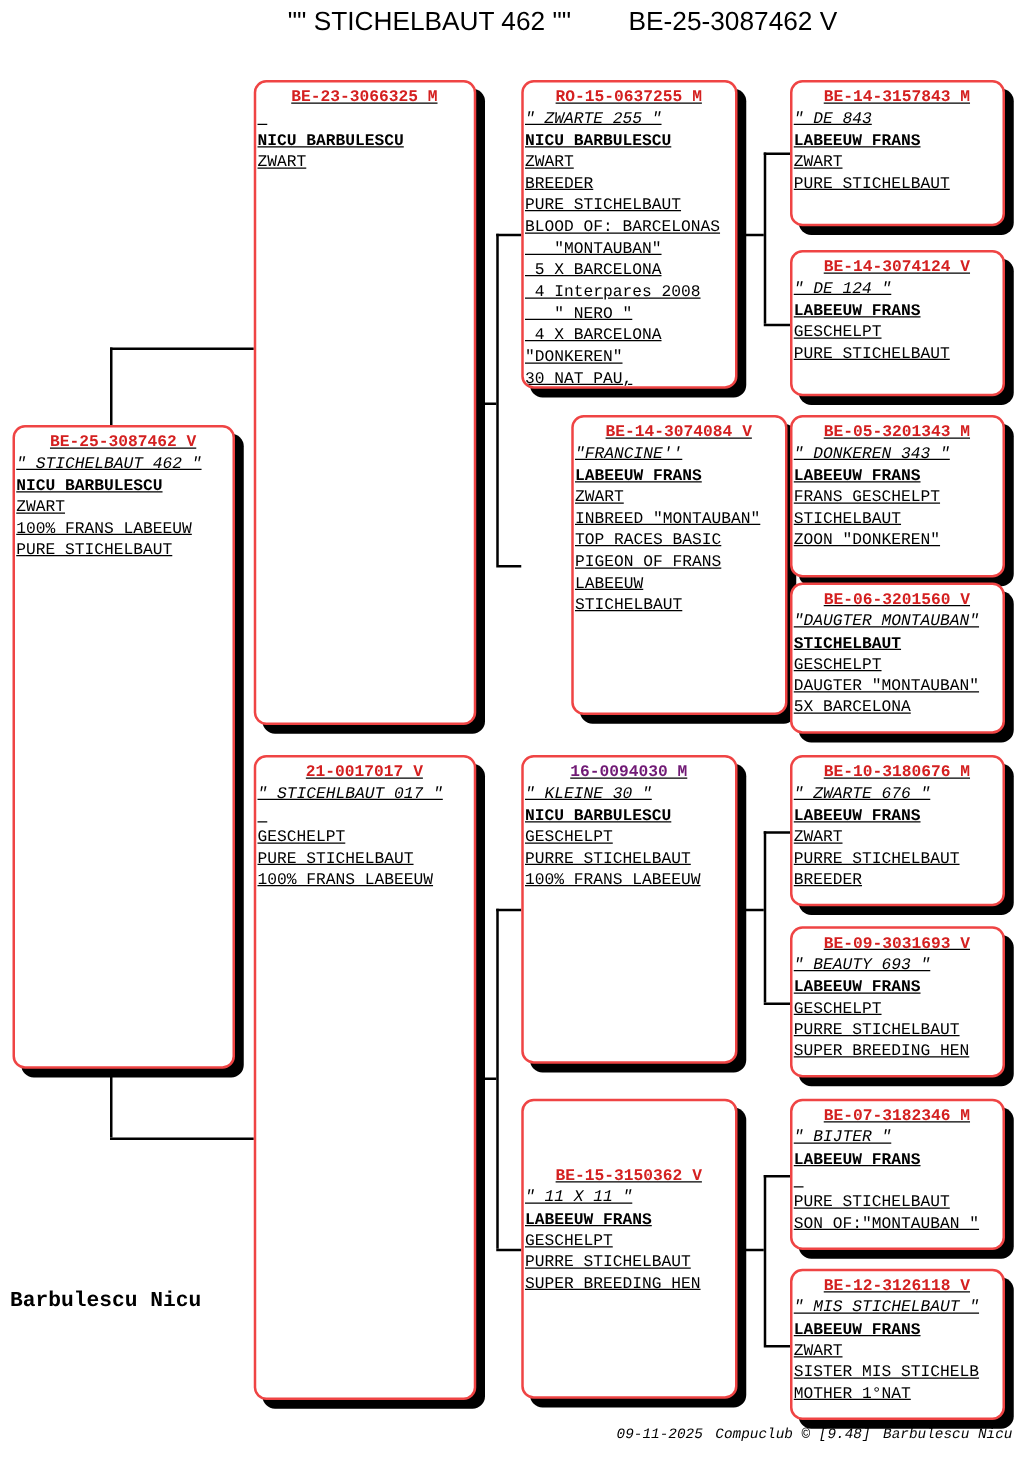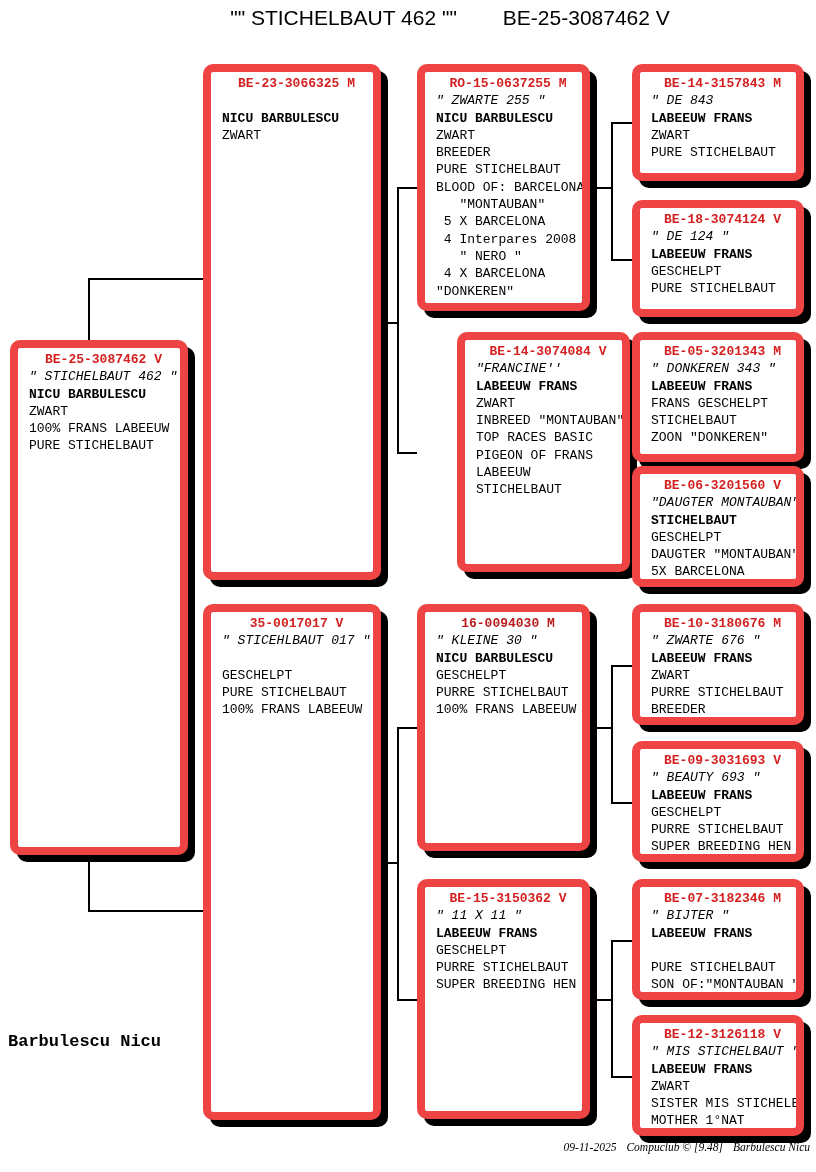--- a/index.html
+++ b/index.html
@@ -2,23 +2,23 @@
 <html><head>
 <meta charset="utf-8">
 <style>
   html,body{margin:0;padding:0;background:#fff;}
   #page{position:relative;width:816px;height:1172px;background:#ffffff;overflow:hidden;
         font-family:"Liberation Mono",monospace;color:#000;}
   .page-title{position:absolute;top:6px;left:0;width:816px;text-align:center;
         padding-left:84px;box-sizing:border-box;
         font-family:"Liberation Sans",sans-serif;font-size:21px;white-space:pre;}
   .page-title .gap{display:inline-block;width:46px;}
-  .box{position:absolute;background:#fff;border:8px solid #ef4444;border-radius:10px;
-       box-shadow:7px 7px 0 #000;box-sizing:border-box;padding:3px 2px 2px 11px;
-       overflow:hidden;}
+  .box{position:absolute;background:#fff;border:2px solid #ef4444;border-radius:10px;
+       box-shadow:7px 7px 0 #000;box-sizing:border-box;padding:3px 2px 2px 1px;
+       overflow:hidden;text-decoration:underline;}
   .ring{text-align:center;font-weight:bold;font-size:13px;line-height:17.3px;white-space:pre;}
   .ln{font-size:13px;line-height:17.3px;white-space:pre;}
   .ln.name{font-style:italic;}
   .ln.owner{font-weight:bold;}
   .hline{position:absolute;height:0;border-top:2px solid #000;}
   .vline{position:absolute;width:0;border-left:2px solid #000;}
   
   #b-g1 {left:10px; top:340px;width:178px;height:515px;}
   #b-g2a{left:203px;top:64px; width:178px;height:516px;}
   #b-g2b{left:203px;top:604px;width:178px;height:516px;}
@@ -31,21 +31,21 @@
   #b-g4c{left:632px;top:332px;width:172px;height:130px;}
   #b-g4d{left:632px;top:466px;width:172px;height:121px;}
   #b-g4e{left:632px;top:604px;width:172px;height:121px;}
   #b-g4f{left:632px;top:741px;width:172px;height:121px;}
   #b-g4g{left:632px;top:879px;width:172px;height:121px;}
   #b-g4h{left:632px;top:1015px;width:172px;height:121px;}
   .contact{position:absolute;left:8px;top:1030px;}
   .contact .cname{font-weight:bold;font-size:17px;line-height:24px;margin-bottom:5px;}
   .contact .cline{font-size:13.5px;line-height:22px;}
   .contact .cemail{font-size:13.5px;line-height:22px;margin-top:8px;text-decoration:underline;}
-  .footer{position:absolute;right:6px;top:1141px;font-size:11.5px;font-style:italic;white-space:pre;font-family:Liberation Serif, serif;}
+  .footer{position:absolute;right:6px;top:1141px;font-size:11.5px;font-style:italic;white-space:pre;}
   .footer span{margin-left:10px;}
 </style>
 </head>
 <body>
 
 <div id="page">
 
   <div class="page-title"><span>"" STICHELBAUT 462 ""</span><span class="gap"></span><span>BE-25-3087462 V</span></div>
 
   <div class="vline" style="left:88px;top:278px;height:62px;"></div>
@@ -91,21 +91,21 @@
       <div class="ln">100% FRANS LABEEUW</div>
       <div class="ln">PURE STICHELBAUT</div>
     </div>
   <div class="box" id="b-g2a">
       <div class="ring" style="color: rgb(212, 32, 32);">BE-23-3066325 M</div>
       <div class="ln name">&nbsp;</div>
       <div class="ln owner">NICU BARBULESCU</div>
       <div class="ln">ZWART</div>
     </div>
   <div class="box" id="b-g2b">
-      <div class="ring" style="color: rgb(212, 32, 32);">35-0017017 V</div>
+      <div class="ring" style="color: rgb(212, 32, 32);">21-0017017 V</div>
       <div class="ln name">" STICEHLBAUT 017 "</div>
       <div class="ln owner">&nbsp;</div>
       <div class="ln">GESCHELPT</div>
       <div class="ln">PURE STICHELBAUT</div>
       <div class="ln">100% FRANS LABEEUW</div>
     </div>
   <div class="box" id="b-g3a">
       <div class="ring" style="color: rgb(212, 32, 32);">RO-15-0637255 M</div>
       <div class="ln name">" ZWARTE 255 "</div>
       <div class="ln owner">NICU BARBULESCU</div>
@@ -126,44 +126,44 @@
       <div class="ln name">"FRANCINE''</div>
       <div class="ln owner">LABEEUW FRANS</div>
       <div class="ln">ZWART</div>
       <div class="ln">INBREED "MONTAUBAN"</div>
       <div class="ln">TOP RACES BASIC</div>
       <div class="ln">PIGEON OF FRANS</div>
       <div class="ln">LABEEUW</div>
       <div class="ln">STICHELBAUT</div>
     </div>
   <div class="box" id="b-g3c">
-      <div class="ring" style="color: #b91c1c;">16-0094030 M</div>
+      <div class="ring" style="color: #701a75;">16-0094030 M</div>
       <div class="ln name">" KLEINE 30 "</div>
       <div class="ln owner">NICU BARBULESCU</div>
       <div class="ln">GESCHELPT</div>
       <div class="ln">PURRE STICHELBAUT</div>
       <div class="ln">100% FRANS LABEEUW</div>
     </div>
   <div class="box" id="b-g3d">
-      <div class="ring" style="color: rgb(212, 32, 32);">BE-15-3150362 V</div>
+      <div class="ring" style="color: rgb(212, 32, 32); margin-top: 48px;">BE-15-3150362 V</div>
       <div class="ln name">" 11 X 11 "</div>
       <div class="ln owner">LABEEUW FRANS</div>
       <div class="ln">GESCHELPT</div>
       <div class="ln">PURRE STICHELBAUT</div>
       <div class="ln">SUPER BREEDING HEN</div>
     </div>
   <div class="box" id="b-g4a">
       <div class="ring" style="color: rgb(212, 32, 32);">BE-14-3157843 M</div>
       <div class="ln name">" DE 843</div>
       <div class="ln owner">LABEEUW FRANS</div>
       <div class="ln">ZWART</div>
       <div class="ln">PURE STICHELBAUT</div>
     </div>
   <div class="box" id="b-g4b">
-      <div class="ring" style="color: rgb(212, 32, 32);">BE-18-3074124 V</div>
+      <div class="ring" style="color: rgb(212, 32, 32);">BE-14-3074124 V</div>
       <div class="ln name">" DE 124 "</div>
       <div class="ln owner">LABEEUW FRANS</div>
       <div class="ln">GESCHELPT</div>
       <div class="ln">PURE STICHELBAUT</div>
     </div>
   <div class="box" id="b-g4c">
       <div class="ring" style="color: rgb(212, 32, 32);">BE-05-3201343 M</div>
       <div class="ln name">" DONKEREN 343 "</div>
       <div class="ln owner">LABEEUW FRANS</div>
       <div class="ln">FRANS GESCHELPT</div>

